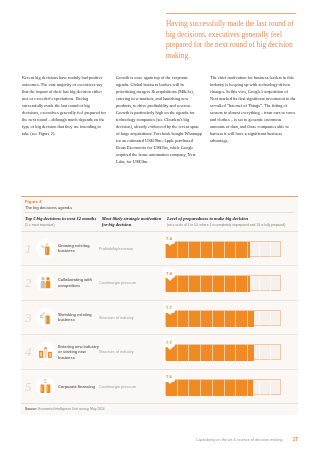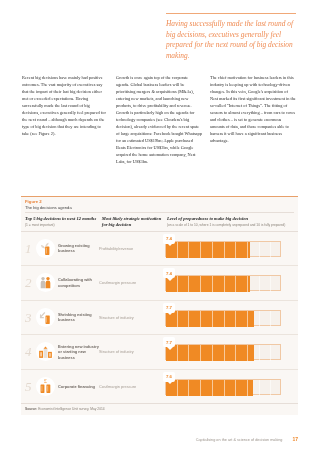--- a/index.html
+++ b/index.html
@@ -19,21 +19,20 @@
   .pullquote {
     position: absolute;
     left: 166px;
     top: 13px;
     width: 130px;
     border-top: 1px solid #f0a878;
     padding-top: 5px;
   }
   .pullquote-text {
     font-family: "Liberation Serif", serif;
-    font-style: italic;
     font-size: 7.4px;
     line-height: 1.45;
     color: #ef8b53;
     margin: 0;
   }
 
   
   .cols {
     position: absolute;
     left: 22px;

